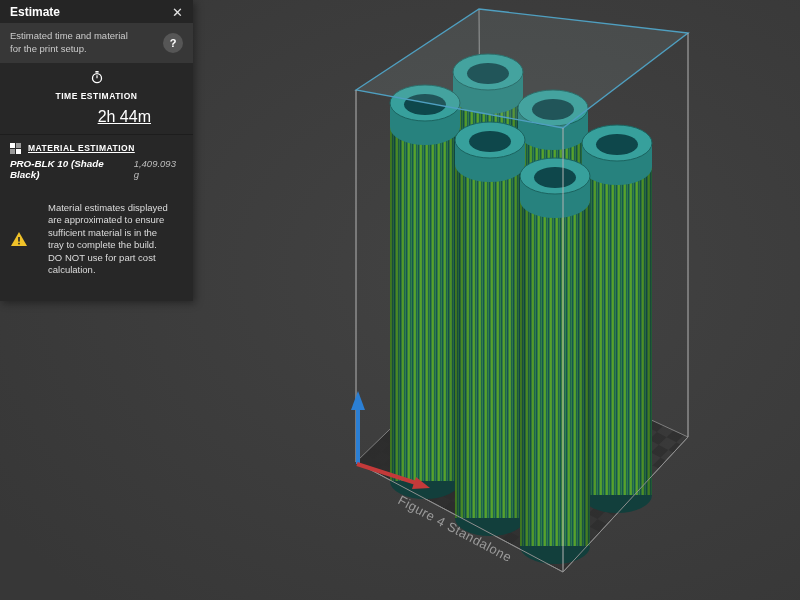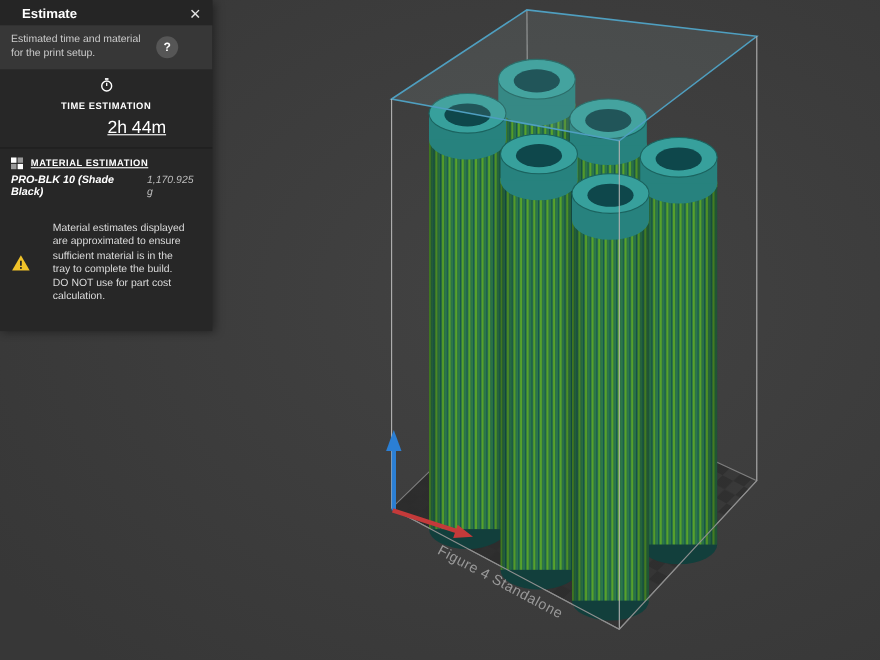--- a/index.html
+++ b/index.html
@@ -11,30 +11,30 @@
   #scene{position:absolute;left:0;top:0;}
 
   
   .panel{
     position:absolute;top:0;left:0;width:193px;z-index:5;
     background:#272727;color:#fff;
     box-shadow:2px 2px 8px rgba(0,0,0,0.4);
   }
   .panel-header{
     display:flex;align-items:center;justify-content:space-between;
-    padding:5px 10px 4px 20px;background:#252525;
+    padding:5px 10px 4px 10px;background:#252525;
   }
   .panel-title{font-size:12px;font-weight:bold;}
   .close-btn{
     background:none;border:none;color:#e4e4e4;font-size:13px;line-height:1;
     padding:0;cursor:pointer;font-family:"Liberation Sans", sans-serif;
   }
   .panel-desc{
     display:flex;align-items:flex-start;gap:10px;
-    background:#373737;padding:7px 10px;
+    background:#373737;padding:7px 10px;justify-content:space-between;
   }
   .desc-text{margin:0;font-size:9.5px;color:#cccccc;line-height:1.35;flex:1;max-width:122px;}
   .help-btn{
     width:20px;height:20px;min-width:20px;border-radius:50%;border:none;
     background:#565656;color:#fff;font-size:11px;font-weight:bold;
     display:flex;align-items:center;justify-content:center;cursor:pointer;margin-top:3px;
     font-family:"Liberation Sans", sans-serif;
   }
   .row{display:flex;align-items:center;gap:7px;padding:8px 10px;}
   .time-row{border-bottom:1px solid #1d1d1d;flex-direction:column;}
@@ -205,21 +205,21 @@
         <rect x="6" width="5" height="5" fill="#9a9a9a"></rect>
         <rect y="6" width="5" height="5" fill="#9a9a9a"></rect>
         <rect x="6" y="6" width="5" height="5" fill="#ffffff"></rect>
       </svg>
     </span>
     <span class="row-label">MATERIAL ESTIMATION</span>
   </div>
 
   <div class="mat-detail">
     <span class="mat-name">PRO-BLK 10 (Shade Black)</span>
-    <span class="mat-amount">1,170.925 g</span>
+    <span class="mat-amount">1,409.093 g</span>
   </div>
 
   <div class="warning">
     <span class="icon">
       <svg width="18" height="16" viewBox="0 0 18 16">
         <path d="M9 1 L17 15 L1 15 Z" fill="#f0c229"></path>
         <rect x="8.2" y="6" width="1.6" height="4.6" fill="#262626"></rect>
         <rect x="8.2" y="11.8" width="1.6" height="1.6" fill="#262626"></rect>
       </svg>
     </span>

